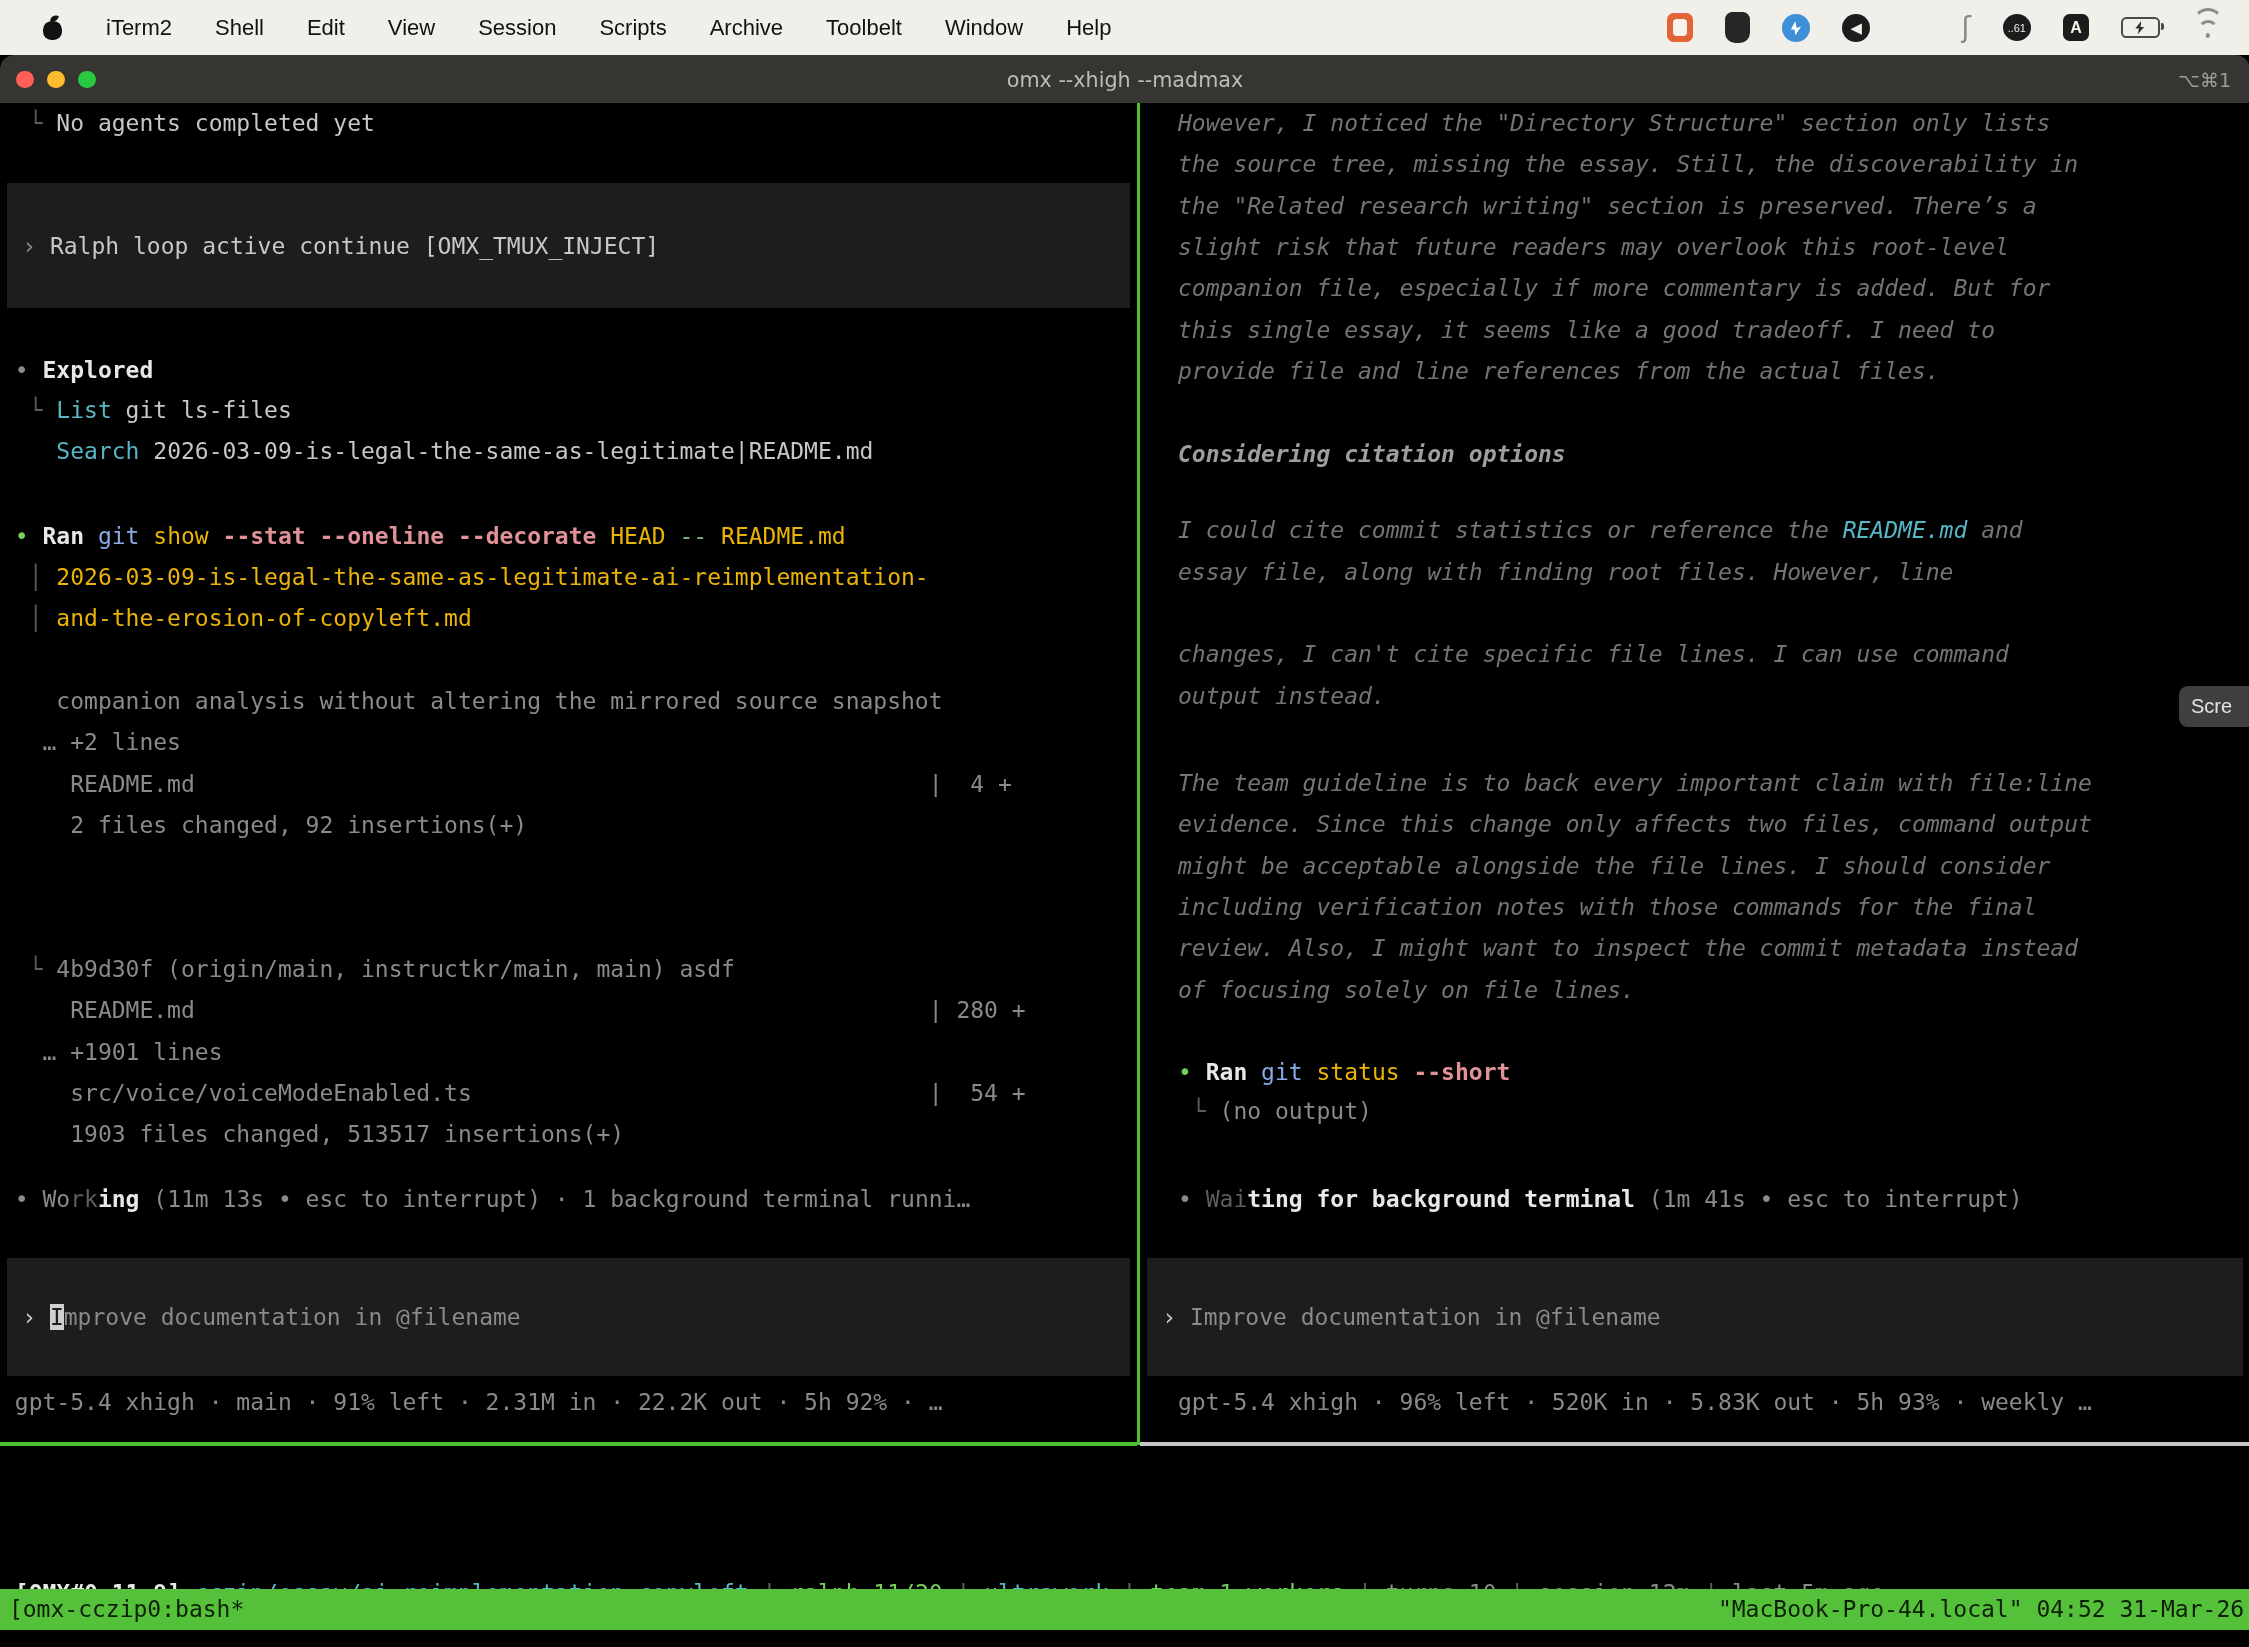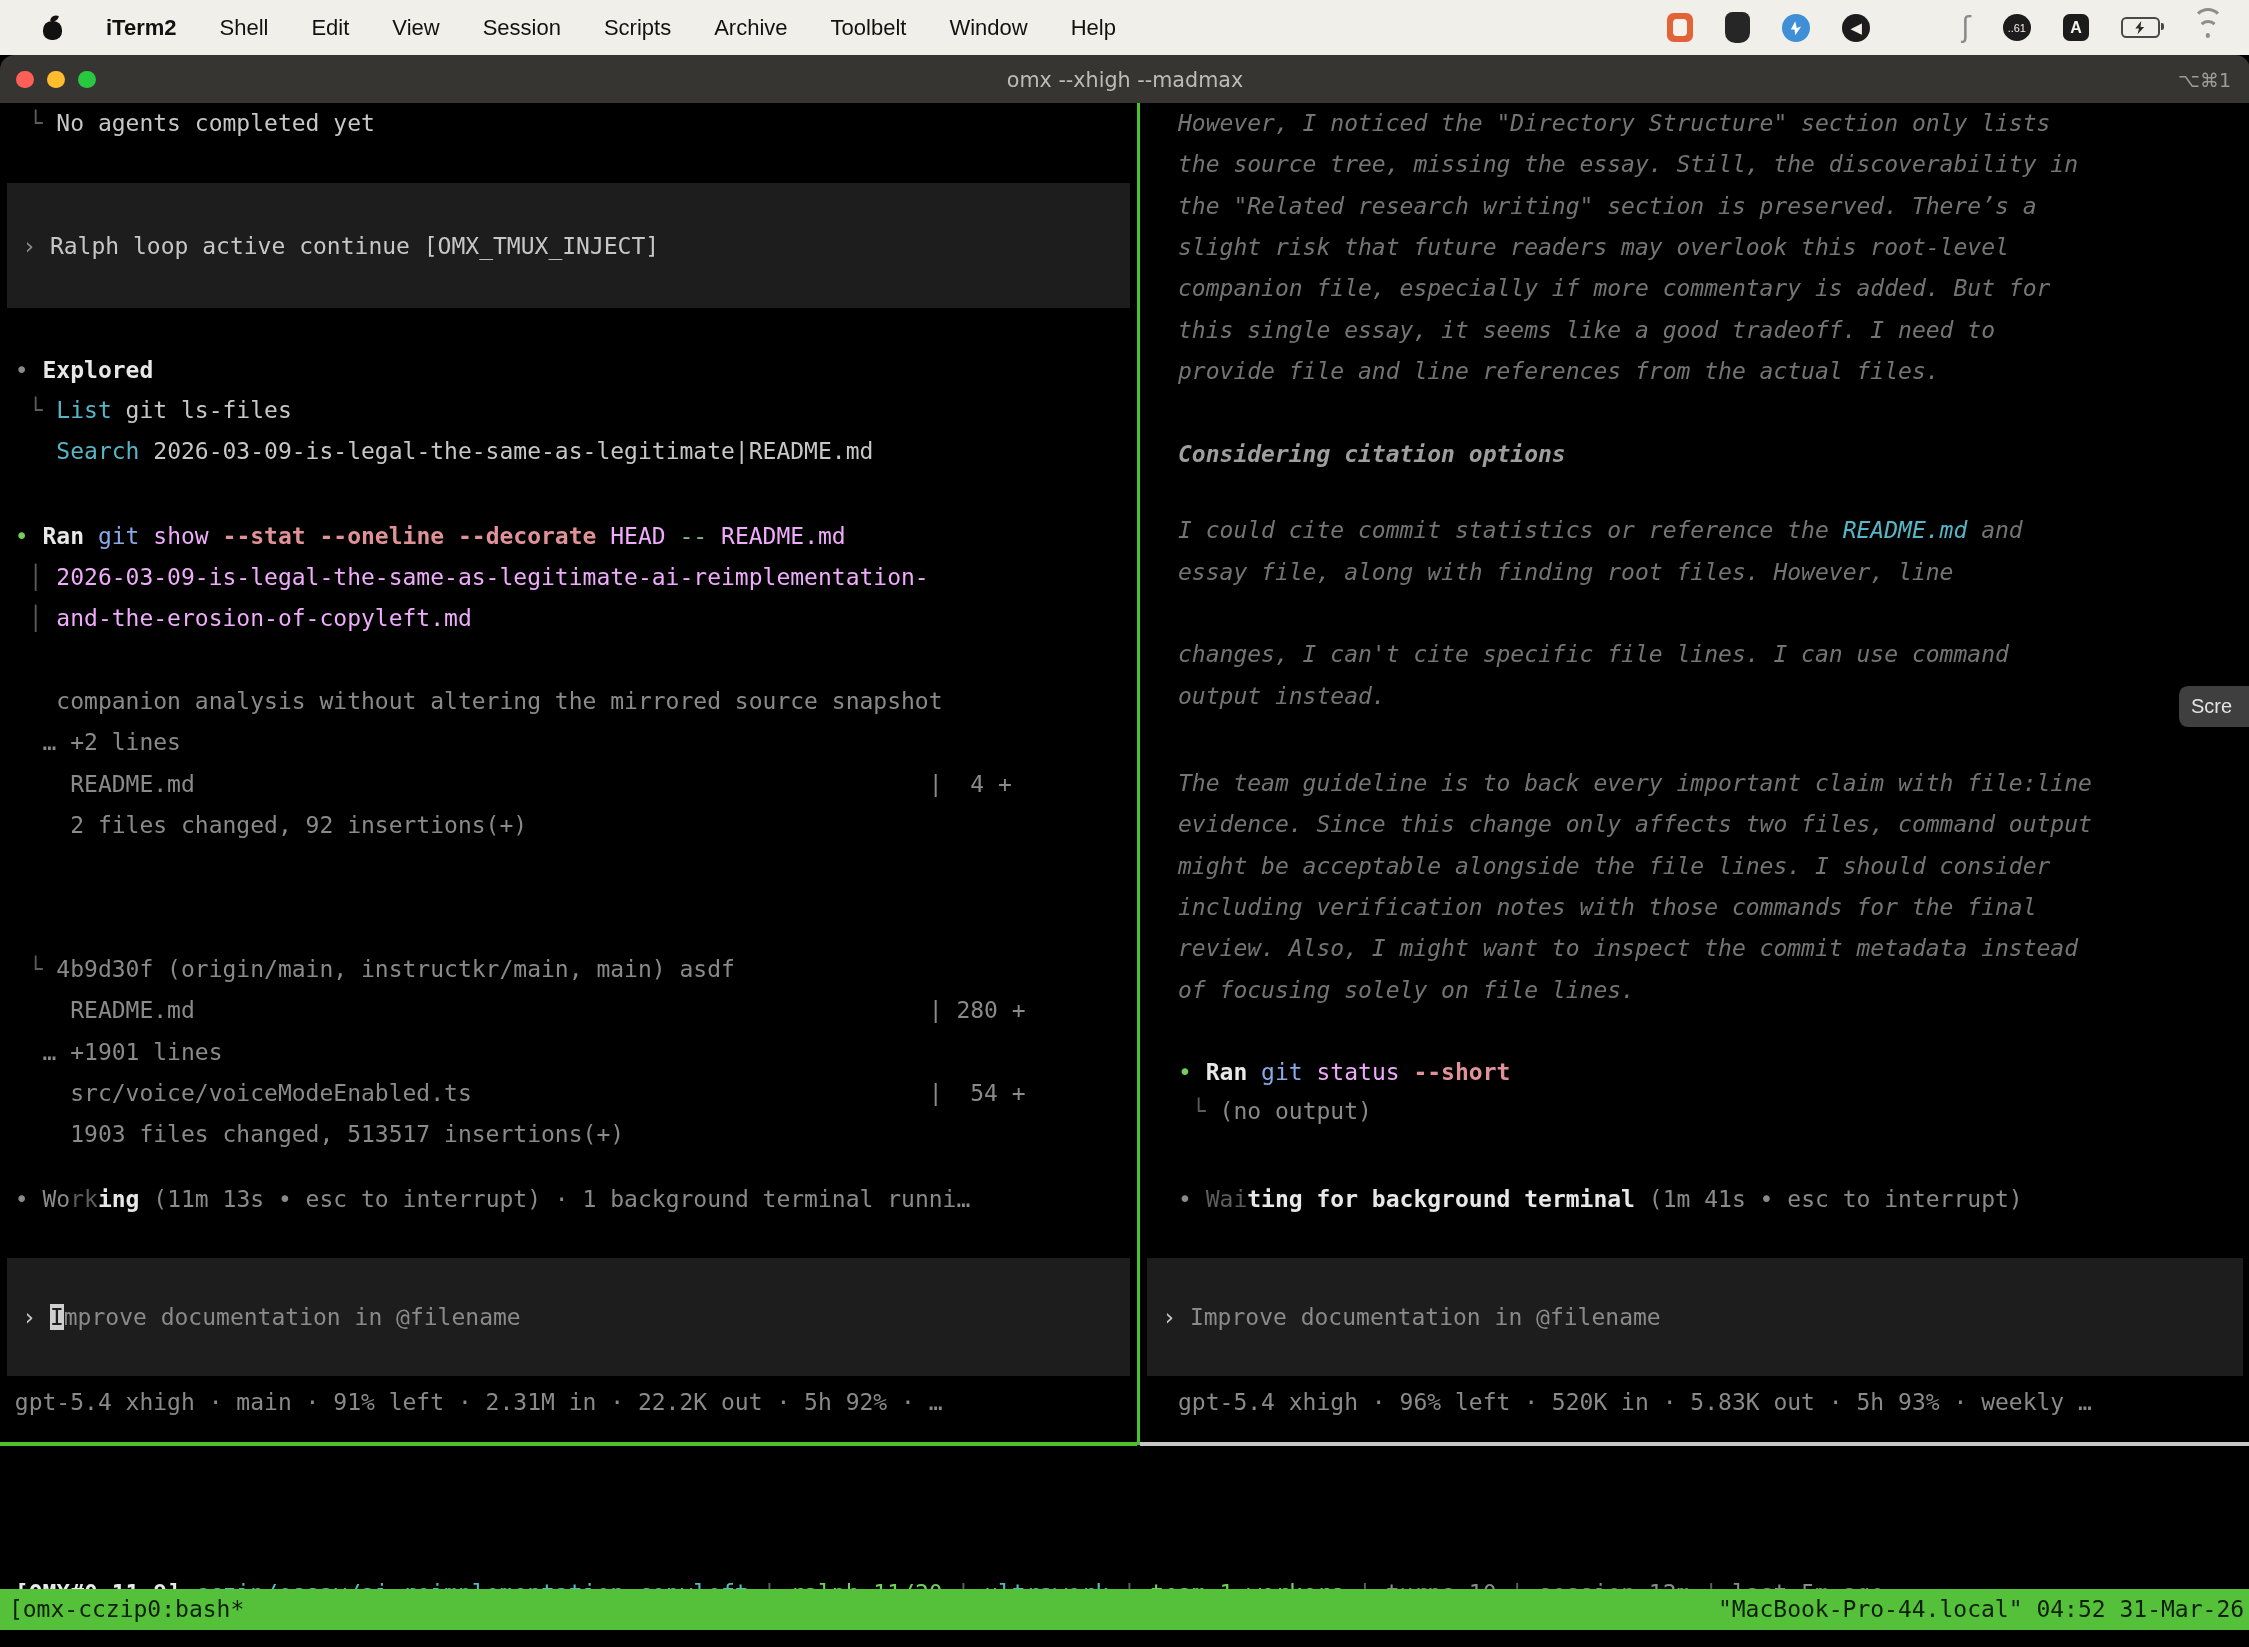--- a/index.html
+++ b/index.html
@@ -10,21 +10,21 @@
   .menubar{position:absolute;left:0;top:0;width:2250px;height:55px;background:#f1efe9;
            display:flex;align-items:center;font-family:"Liberation Sans",sans-serif;
            font-size:22px;color:#121212;}
   .menubar .apple{width:22px;height:25px;margin-left:41px;position:relative;}
   .apple .body{position:absolute;left:1.5px;top:5.9px;width:19px;height:19px;background:#111;
                border-radius:46% 46% 44% 44%;}
   .apple .leaf{position:absolute;left:10.3px;top:0px;width:7.4px;height:6.6px;background:#111;
                border-radius:80% 0 80% 0;transform:rotate(18deg);}
   .menu-items{display:flex;gap:43px;margin-left:43px;}
   .menu-items .mi{white-space:nowrap;}
-  .mi.app{font-weight:bold;}
+  .mi.app{font-weight:normal;}
   .status-icons{margin-left:auto;display:flex;align-items:center;gap:32px;padding-right:26.6px;}
   .ic{display:inline-flex;align-items:center;justify-content:center;position:relative;}
   .ic-shot{width:26.6px;height:29.5px;background:#e26336;border-radius:6.6px;}
   .ic-shot i{width:13.3px;height:17.7px;background:#f6f3ed;border-radius:3.7px;display:block;}
   .ic-shield{width:25px;height:31px;background:#262626;border-radius:7.4px 7.4px 10.3px 10.3px;
              display:grid;grid-template-columns:repeat(2,5.9px);grid-auto-rows:5.9px;gap:2.2px;
              align-content:center;justify-content:center;}
   .ic-shield b{background:#ddd;border-radius:1.5px;}
   .ic-spark{width:28px;height:28px;background:#3e8fd6;border-radius:50%;}
   .ic-pac{width:28px;height:28px;background:#1c1c1c;border-radius:50%;color:#f1efe9;
@@ -68,21 +68,21 @@
         font-size:23px;color:#8a8a8a;}
   .pane-left .line{left:14.8px;}
   .pane-right .line{left:38px;}
 
   .inputbox{position:absolute;left:7.4px;right:7.4px;background:#1d1d1d;
             display:flex;align-items:center;padding-left:14.8px;
             font-size:23px;white-space:pre;}
 
   
   .white{color:#e8e8e8;} .lgray{color:#c7c7c7;} .gray{color:#8a8a8a;}
-  .dgray{color:#5d5d5d;} .pale{color:#f0abfc;} .blue{color:#8aa9e6;}
+  .dgray{color:#5d5d5d;} .pale{color:#eab308;} .blue{color:#8aa9e6;}
   .cyan{color:#57b6c6;} .pink{color:#e09298;font-weight:bold;} .green{color:#74ce5e;}
   .teal{color:#7fba84;} .bold{font-weight:bold;} .italic{font-style:italic;}
   .pgray{color:#747474;} .hgray{color:#9e9e9e;}
   .cursor{background:#cfcfcf;color:#1d1d1d;}
 
   
   .overlay-chip{position:absolute;right:0;top:686px;height:41px;min-width:59px;
                 background:#3f3f3f;color:#e3e3e3;border-radius:8.9px 0 0 8.9px;
                 display:flex;align-items:center;padding-left:11.8px;
                 font-family:"Liberation Sans",sans-serif;font-size:20px;overflow:hidden;}

